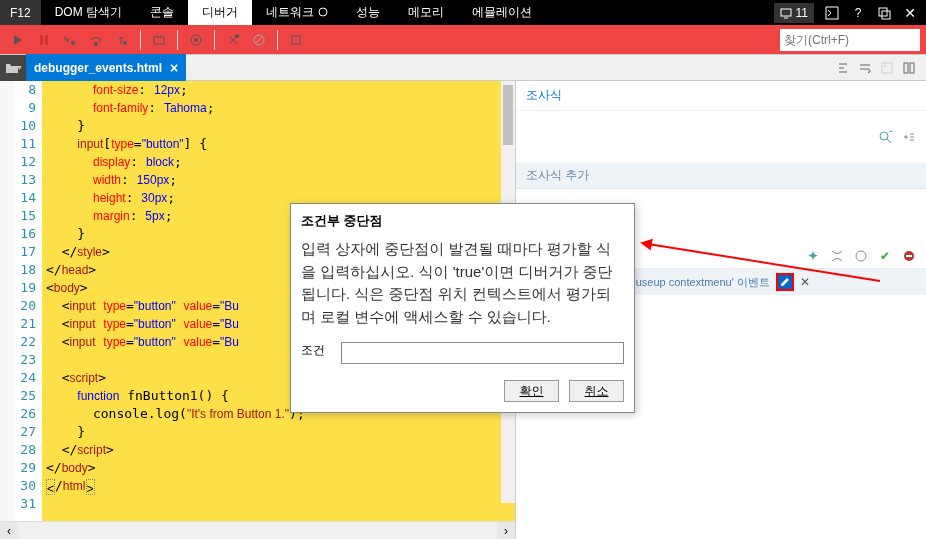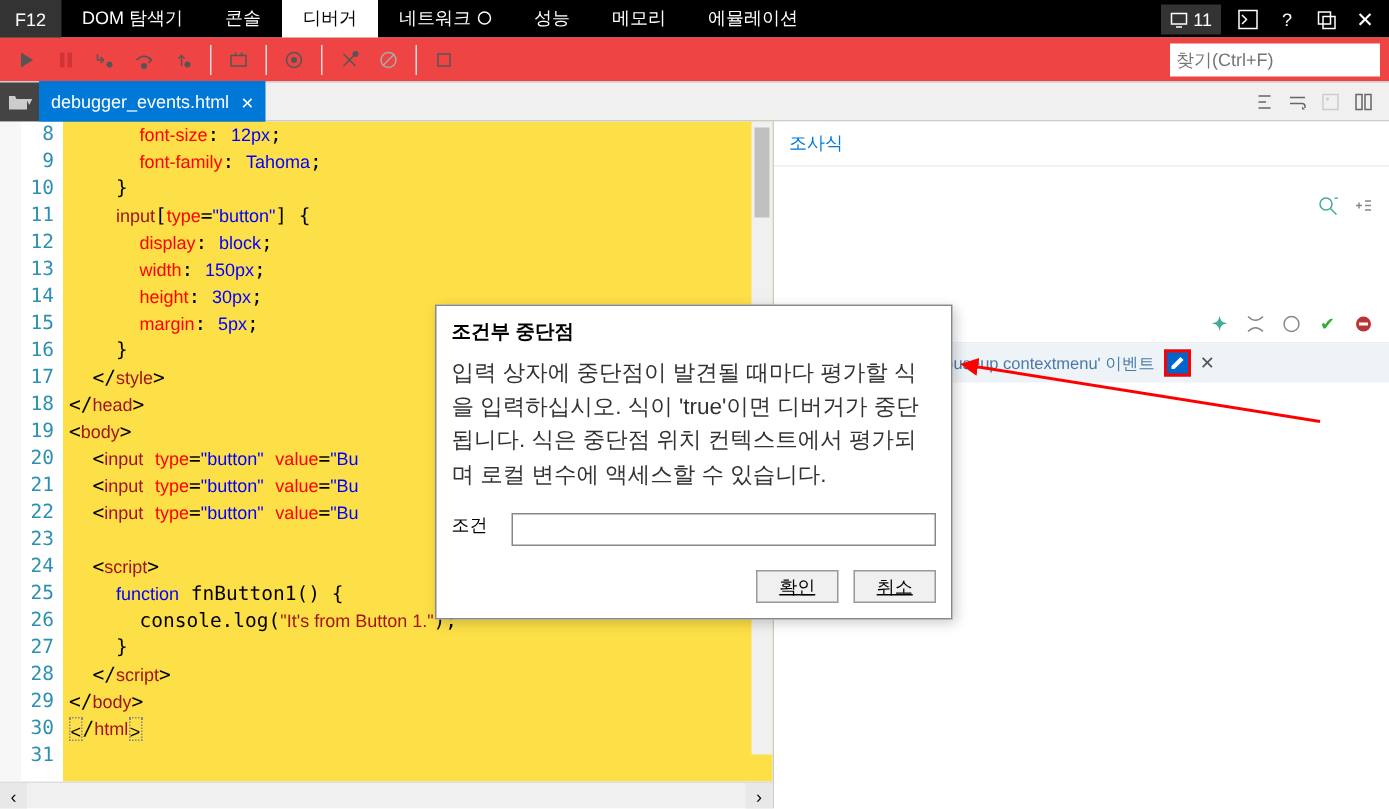--- a/index.html
+++ b/index.html
@@ -16,21 +16,21 @@
 .titlebar .errcount { display: flex; align-items: center; gap: 4px; background: #333; padding: 0 6px; height: 20px; }
 
 .toolbar { height: 30px; background: #ef4444; border-bottom: 1px solid #ccc; display: flex; align-items: center; padding: 0 6px; gap: 2px; }
 .toolbar .tbtn { width: 24px; height: 24px; display: flex; align-items: center; justify-content: center; cursor: pointer; }
 .toolbar .sep { width: 1px; height: 20px; background: #ddd; margin: 0 4px; }
 .toolbar .search { flex: 1; }
 .toolbar .search input { width: 140px; border: none; padding: 4px; float: right; }
 
 .filebar { height: 26px; background: #f0f0f0; border-bottom: 1px solid #ccc; display: flex; align-items: center; }
 .filebar .folder { width: 26px; height: 26px; background: #444; display: flex; align-items: center; justify-content: center; }
-.filebar .filetab { background: #0078d7; color: #fff; height: 28px; display: flex; align-items: center; padding: 0 8px; gap: 8px; }
+.filebar .filetab { background: #0078d7; color: #fff; height: 28px; display: flex; align-items: center; padding: 0 8px; gap: 8px; font-weight: bold; }
 .filebar .spacer { flex: 1; }
 .filebar .right-icons { display: flex; gap: 8px; padding-right: 10px; }
 
 .main { display: flex; height: calc(539px - 25px - 30px - 26px); position: relative; }
 .editor-pane { width: 516px; display: flex; flex-direction: column; border-right: 1px solid #ccc; position: relative; }
 .code-area { flex: 1; display: flex; overflow: hidden; position: relative; }
 .gutter-break { width: 14px; background: #f7f7f7; }
 .gutter-line { width: 28px; background: #fff; text-align: right; padding-right: 6px; color: #2b91af; }
 .code { flex: 1; background: #fde047; font-family: Consolas, monospace; white-space: pre; }
 .line { height: 18px; line-height: 18px; font-family: Consolas, monospace; font-size: 13px; }
@@ -279,20 +279,21 @@
             <line x1="9" y2="13" x2="13" y1="9" stroke="#4a9"></line>
             <text x="11" y="6" font-size="9" fill="#4a9">+</text>
           </svg>
         </span>
       <span class="ico-sm">
           <svg width="14" height="14">
             <path d="M2 7 L6 7 M4 5 L4 9 M8 4 L12 4 M8 7 L12 7 M8 10 L12 10" stroke="#888"></path>
           </svg>
         </span>
     </div>
+    <div class="watch-add">조사식 추가</div>
 
     <div class="bp-section">
       <div class="bp-tools">
         <span class="ico-sm" style="color:#4a9;font-weight:bold">✦</span>
         <span class="ico-sm">
             <svg width="14" height="14">
               <path d="M2 2 Q7 7 12 2 M2 12 Q7 7 12 12" stroke="#888" fill="none"></path>
             </svg>
           </span>
         <span class="ico-sm">

